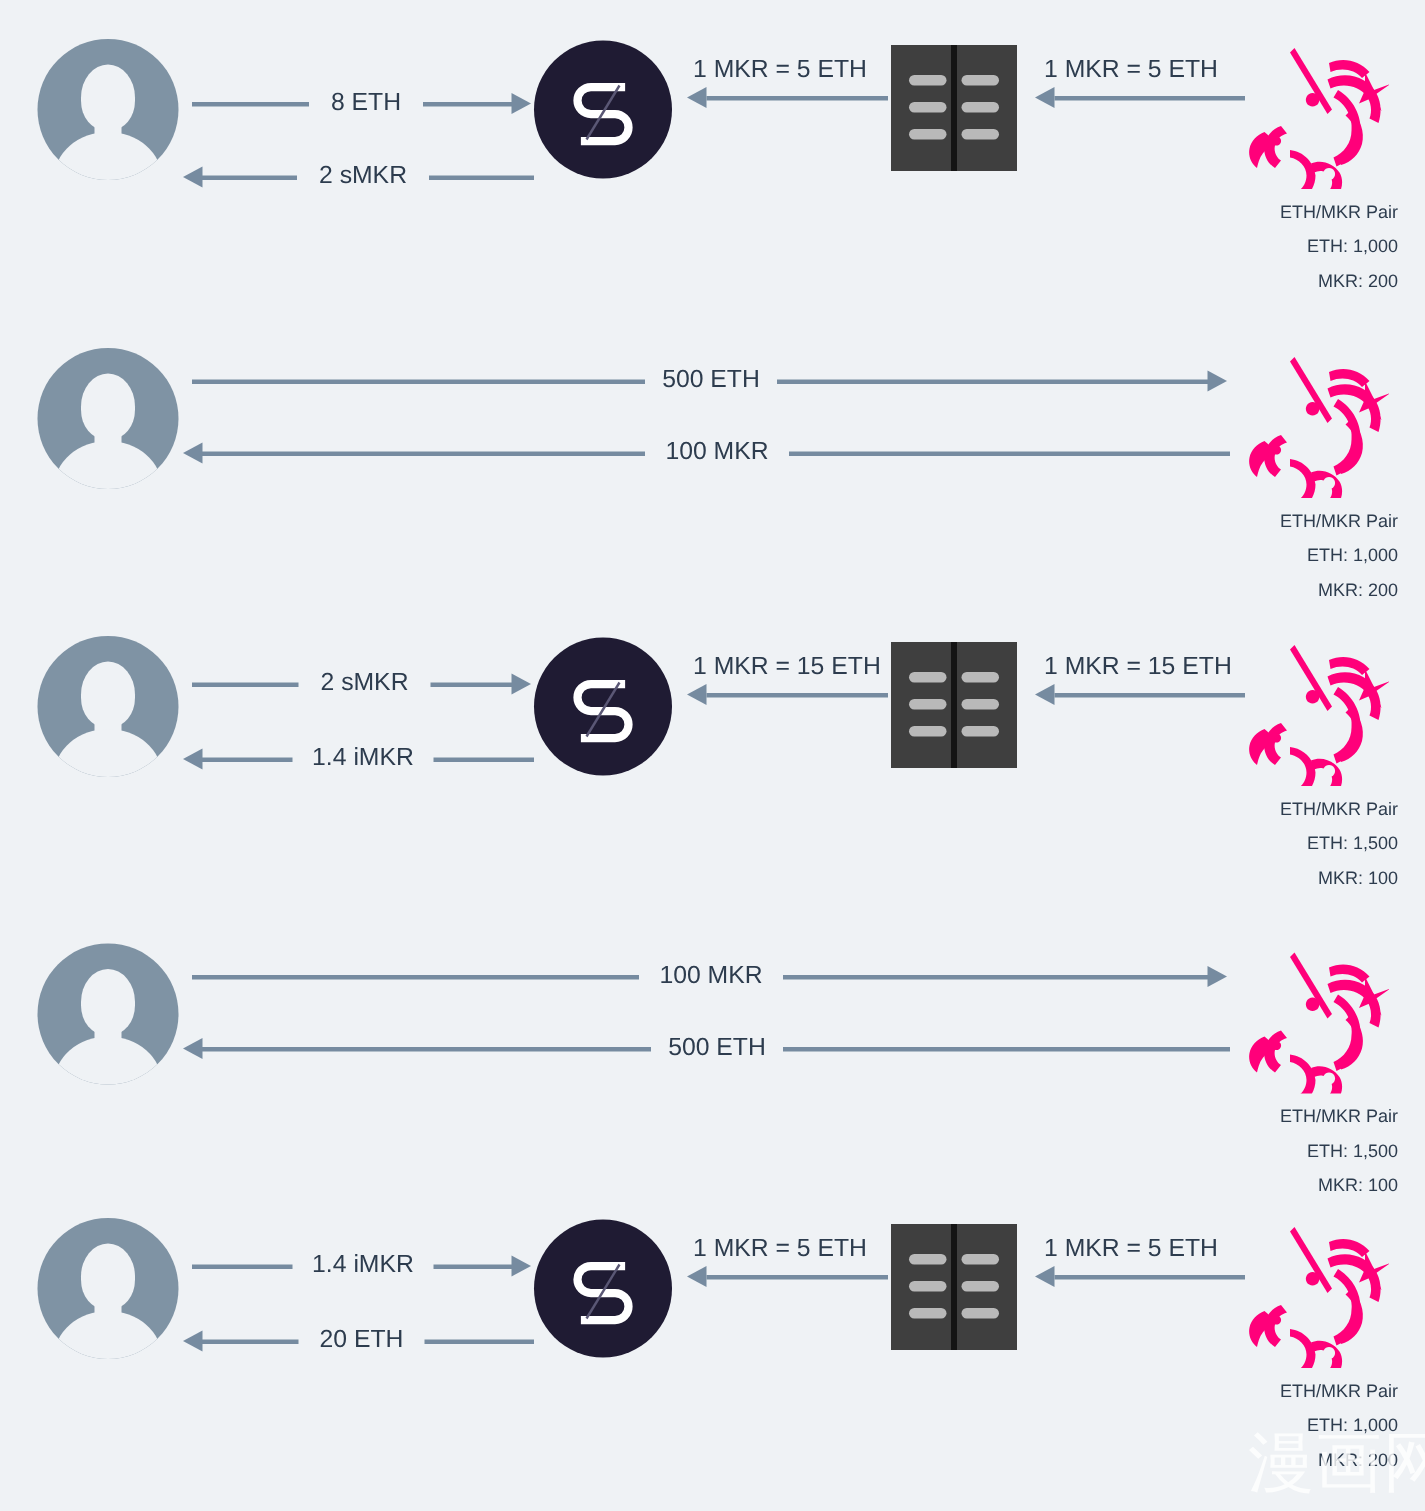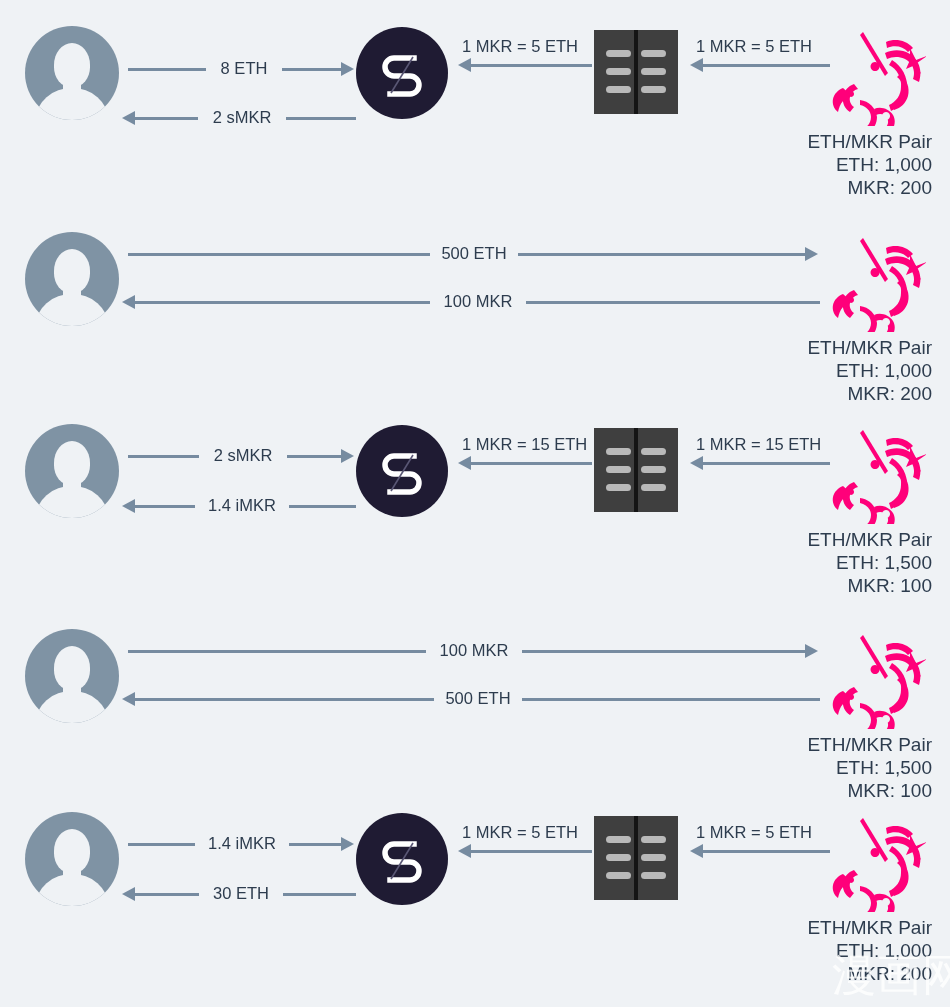--- a/index.html
+++ b/index.html
@@ -80,21 +80,21 @@
   }
 
   
   .uniswap { position: absolute; width: 96px; height: 100px; }
   .uniswap svg { display: block; }
 
   .pair-label {
     position: absolute;
     text-align: right;
     color: #2d3c4e;
-    font-size: 19px;
+    font-size: 12px;
     line-height: 23px;
     white-space: nowrap;
   }
   .pair-label div { display: block; }
 
   
   .arrow { position: absolute; height: 20px; }
   .arrow .seg {
     position: absolute;
     top: 9px;
@@ -435,21 +435,21 @@
     <div class="arrow" style="left:128px; top:22px; width:228px;">
       <div class="seg" style="left:0; width:67px;"></div>
       <div class="lbl" style="left:67px; width:94px;">1.4 iMKR</div>
       <div class="seg" style="left:161px; width:54px;"></div>
       <div class="head-r" style="left:213px;"></div>
     </div>
 
     <div class="arrow" style="left:122px; top:72px; width:234px;">
       <div class="head-l" style="left:0;"></div>
       <div class="seg" style="left:11px; width:66px;"></div>
-      <div class="lbl" style="left:77px; width:84px;">30 ETH</div>
+      <div class="lbl" style="left:77px; width:84px;">20 ETH</div>
       <div class="seg" style="left:161px; width:73px;"></div>
     </div>
 
     <div class="synthetix" style="left:356px; top:1px;">
       <svg width="92" height="92" viewBox="0 0 92 92" aria-hidden="true">
         <path d="M58 31 H38 a9 9 0 0 0 0 18 h16 a9 9 0 0 1 0 18 H34" fill="none" stroke="#ffffff" stroke-width="5.5" stroke-linecap="square"></path>
         <line x1="57" y1="30" x2="35" y2="66" stroke="#5a5775" stroke-width="1.6"></line>
       </svg>
     </div>
 

